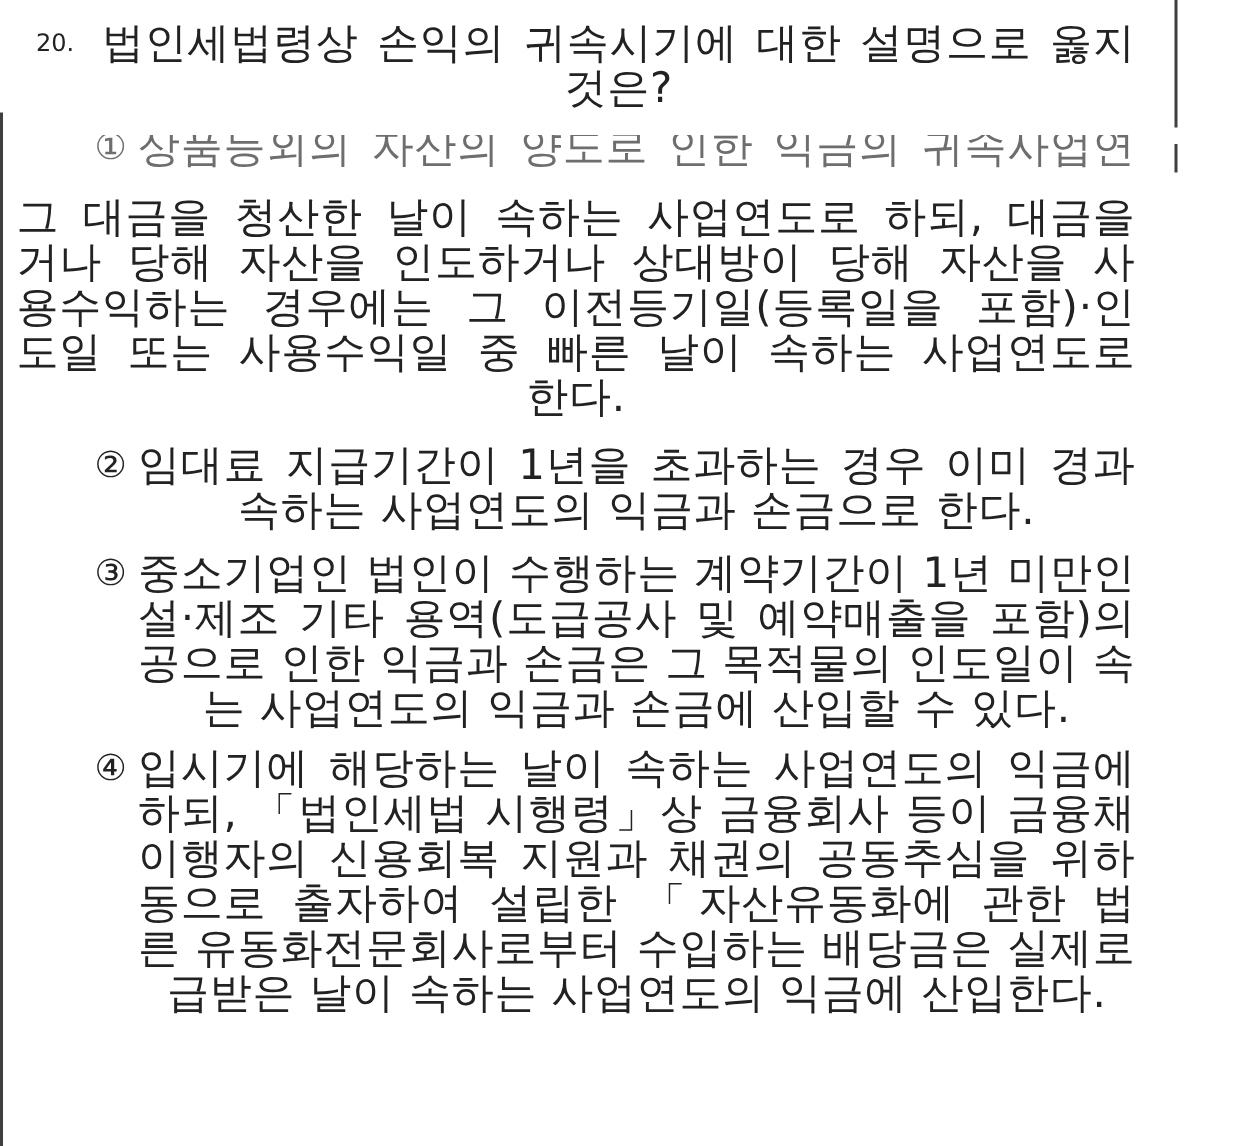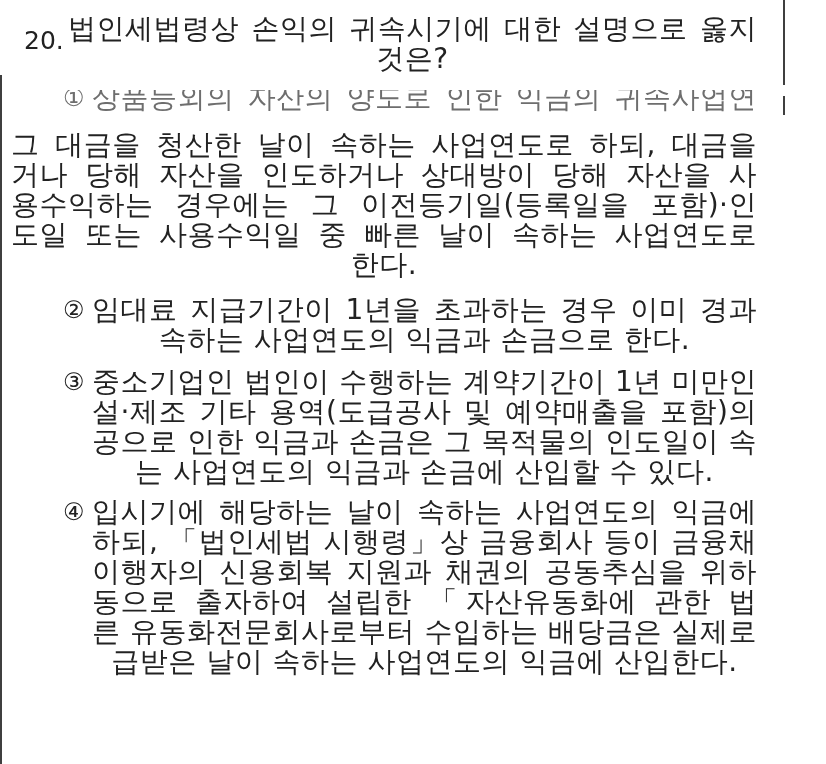--- a/index.html
+++ b/index.html
@@ -40,22 +40,22 @@
   }
 
   .question-block {
     position: relative;
     margin: 14px 69px 0 0;
     padding-left: 68px;
   }
   .q-num {
     position: absolute;
     left: 24px;
-    top: 12px;
-    font-size: 25px;
+    top: 0;
+    font-size: 16px;
     line-height: 30px;
   }
 
   .opt {
     position: relative;
     margin-right: 69px;
     padding-left: 92px;
   }
   .opt .marker {
     position: absolute;

